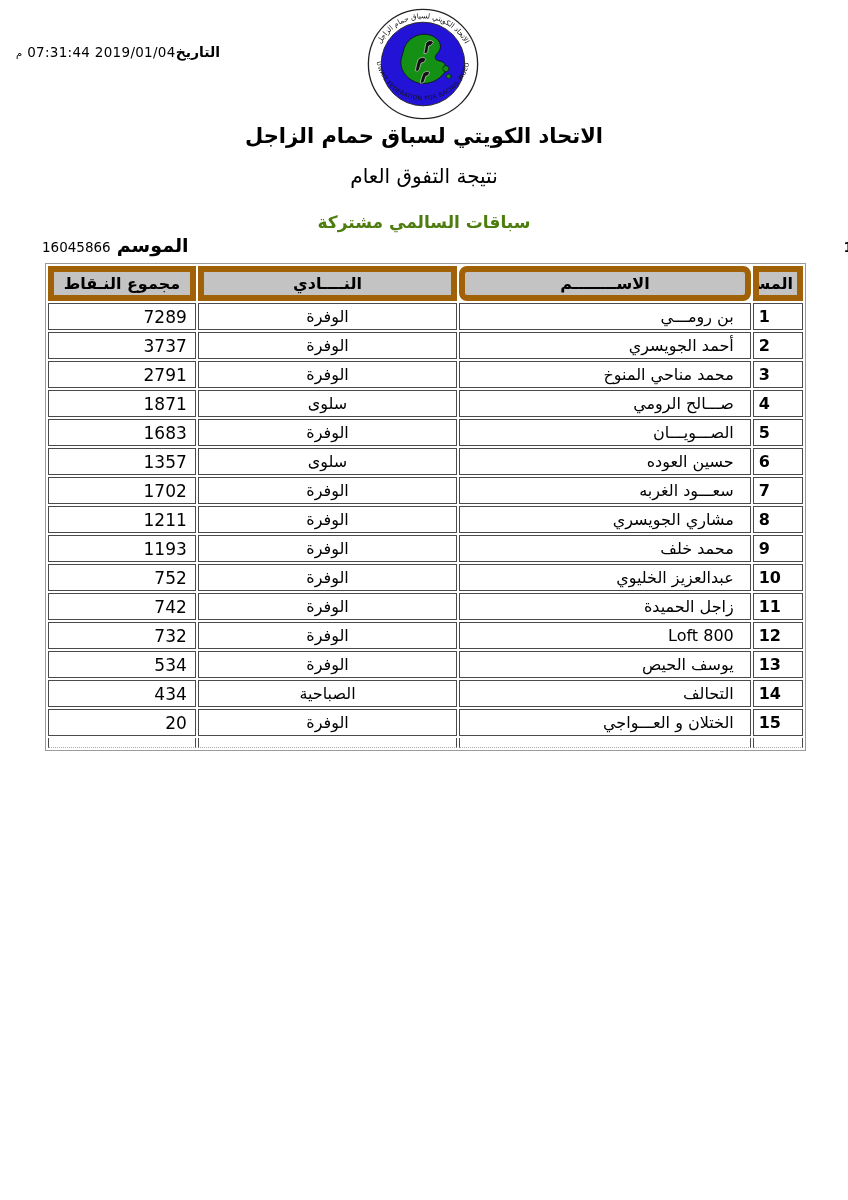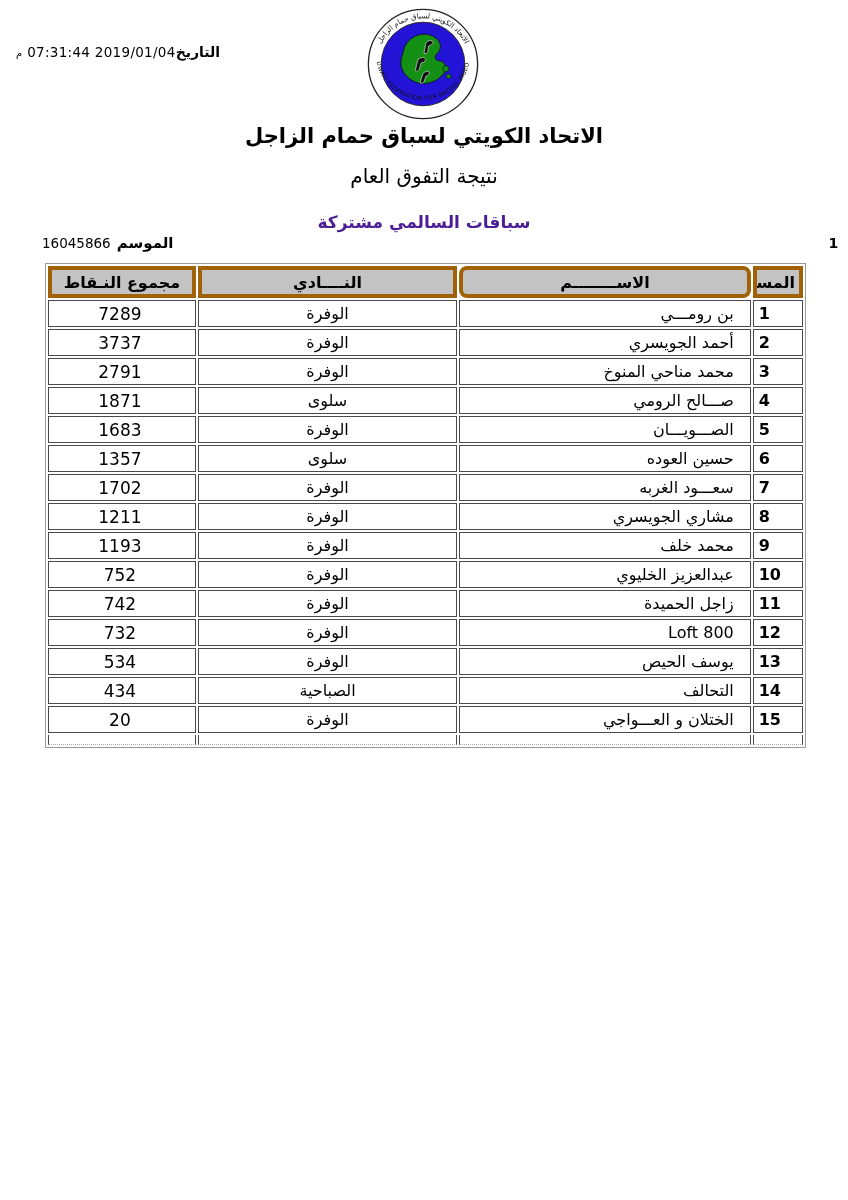--- a/index.html
+++ b/index.html
@@ -33,21 +33,21 @@
   .title-result { font-size: 20px; font-weight: normal; margin-top: 17px; }
   .title-race { font-size: 17px; font-weight: bold; margin-top: 24px; }
 
   
   .meta-row {
     position: absolute; top: 234px; left: 42px; width: 764px;
     display: flex; flex-direction: row-reverse; justify-content: space-between;
     align-items: baseline; direction: rtl;
   }
   .season { display: flex; direction: rtl; align-items: baseline; gap: 6px; }
-  .season-label { font-weight: bold; font-size: 15px; }
+  .season-label { font-weight: bold; font-size: 19px; }
   .season-value { font-size: 13.5px; }
   .page-no { display: flex; direction: rtl; align-items: baseline; gap: 30px; margin-left: 655px; }
   .page-no-value { font-weight: bold; font-size: 14px; }
 
   
   .results-table {
     position: absolute; top: 263px; left: 45px;
     width: 761px;
     direction: rtl;
     border-collapse: separate;
@@ -55,42 +55,42 @@
     border: 1px solid #9a9a9a;
     background: #ffffff;
     table-layout: fixed;
   }
   .results-table col.c-serial { width: 50px; }
   .results-table col.c-name   { width: 290px; }
   .results-table col.c-club   { width: 258px; }
   .results-table col.c-points { width: 147px; }
   .results-table th {
     background: #c3c3c3;
-    border: 4px solid #a16207;
+    border: 6px solid #a16207;
     font-weight: bold;
     font-size: 16px;
     height: 32px;
     text-align: center;
     padding: 2px 4px;
     white-space: nowrap;
     overflow: hidden;
   }
   .results-table td {
     border: 1px solid #4a4a4a;
     font-size: 16px;
     height: 27px;
     padding: 1px 4px;
     white-space: nowrap;
     overflow: hidden;
     vertical-align: middle;
   }
   td.cell-serial { text-align: left; font-weight: bold; font-size: 16px; padding-left: 5px; }
   td.cell-name   { text-align: right; padding-right: 16px; }
   td.cell-club   { text-align: center; }
-  td.cell-points { text-align: center; direction: ltr; padding-right: 8px; font-size: 17px; margin-left: 40px; }
+  td.cell-points { text-align: right; direction: ltr; padding-right: 8px; font-size: 17px; margin-left: 40px; }
   tr.stub-row td {
     height: 10px;
     border-top: none;
     border-bottom: 1px dotted #aaaaaa;
     border-color: #4a4a4a #4a4a4a #aaaaaa #4a4a4a;
   }
 </style>
 </head>
 <body>
 
@@ -126,21 +126,21 @@
       <path id="arc-bottom" d="M 11,58 A 50,50 0 0 0 109,58" fill="none"></path>
       <text font-size="6.2" font-family="DejaVu Sans, sans-serif" fill="#111111" letter-spacing="0.4">
         <textPath href="#arc-bottom" startOffset="50%" text-anchor="middle">KUWAIT FEDERATION FOR RACING PIGEON</textPath>
       </text>
     </svg>
   </div>
 
   <div class="titles">
     <div class="title-federation">الاتحاد الكويتي لسباق حمام الزاجل</div>
     <div class="title-result">نتيجة التفوق العام</div>
-    <div class="title-race" id="race-title" style="color: #4c1d95;">سباقات السالمي مشتركة</div>
+    <div class="title-race" id="race-title" style="color: #4d7c0f;">سباقات السالمي مشتركة</div>
   </div>
 
   <div class="meta-row">
     <div class="season">
       <span class="season-label">الموسم</span>
       <span class="season-value">16045866</span>
     </div>
     <div class="page-no">
 
       <span class="page-no-value">1</span>

